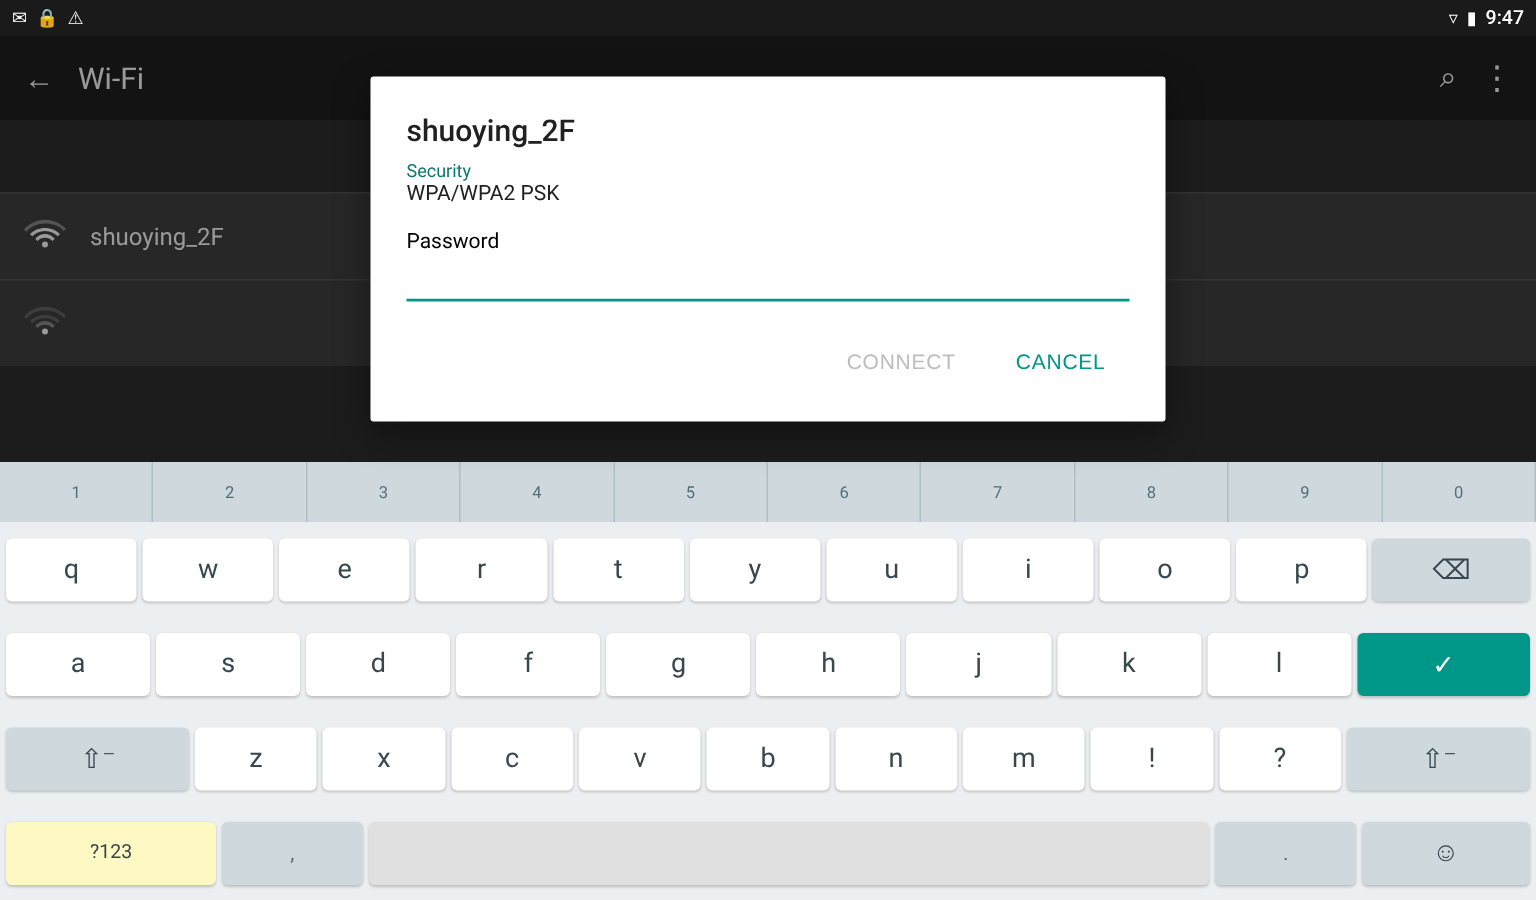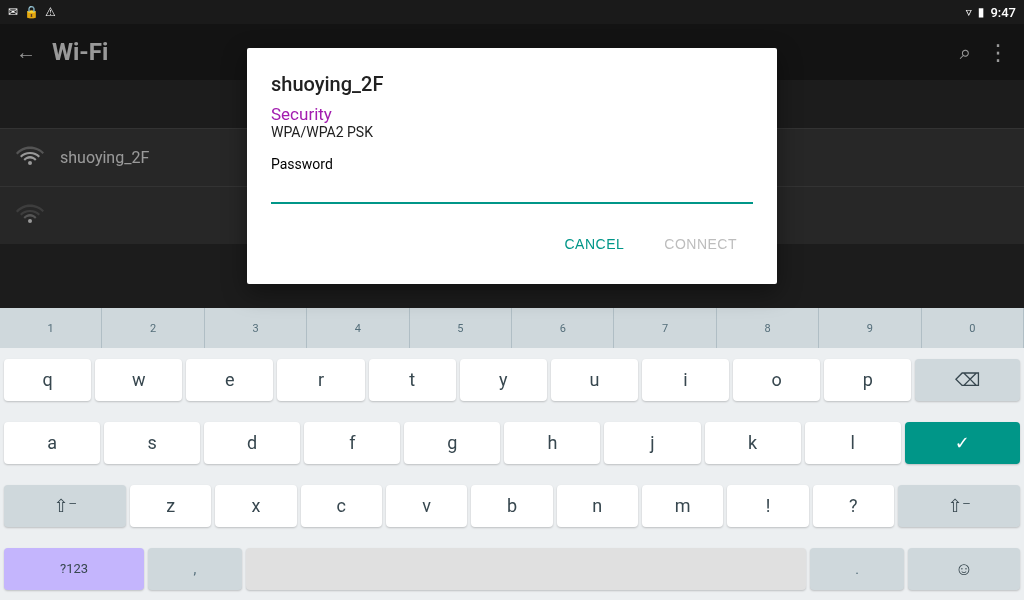--- a/index.html
+++ b/index.html
@@ -59,22 +59,22 @@
       padding: 0 16px;
       gap: 16px;
     }
     .toolbar-back {
       color: #fff;
       font-size: 20px;
       cursor: pointer;
     }
     .toolbar-title {
       color: #fff;
-      font-size: 24px;
-      font-weight: 700;
+      font-size: 20px;
+      font-weight: 400;
       flex: 1;
     }
     .toolbar-icons {
       display: flex;
       gap: 16px;
       color: #fff;
       font-size: 18px;
     }
     .wifi-toggle-row {
       height: 48px;
@@ -144,22 +144,22 @@
       padding: 24px;
       box-shadow: 0 8px 24px rgba(0,0,0,0.4);
     }
     .dialog-title {
       font-size: 20px;
       font-weight: 500;
       color: #212121;
       margin-bottom: 8px;
     }
     .dialog-security-label {
-      font-size: 17px;
-      color: #a21caf;
+      font-size: 12px;
+      color: #0f766e;
     }
     .dialog-security-value {
       font-size: 14px;
       color: #212121;
       margin-bottom: 16px;
     }
     .dialog-password-label {
       font-size: 14px;
       color: #000000;
       margin-bottom: 4px;
@@ -271,21 +271,21 @@
     }
     .key.space-bar {
       flex: 6;
       background: #e0e0e0;
     }
     .key.emoji-key {
       background: #cfd8dc;
       flex: 1.2;
     }
     .key.num123 {
-      background: #c4b5fd;
+      background: #fef9c3;
       font-size: 13px;
       flex: 1.5;
     }
 
     
     .wifi-svg {
       width: 28px;
       height: 22px;
     }
   </style>
@@ -348,22 +348,22 @@
   <div class="dialog-overlay">
     <div class="dialog">
       <div class="dialog-title">shuoying_2F</div>
       <div class="dialog-security-label">Security</div>
       <div class="dialog-security-value">WPA/WPA2 PSK</div>
       <div class="dialog-password-label">Password</div>
       <div class="dialog-input-wrapper">
         <input class="dialog-input" type="password" placeholder="" style="">
       </div>
       <div class="dialog-actions">
+        <button class="dialog-btn dialog-btn-connect">CONNECT</button>
         <button class="dialog-btn dialog-btn-cancel">CANCEL</button>
-        <button class="dialog-btn dialog-btn-connect">CONNECT</button>
       </div>
     </div>
   </div>
 </div>
 
 <div class="keyboard-area">
 
   <div class="keyboard-number-row">
     <div class="keyboard-key-num">
         <span class="num">1</span>

